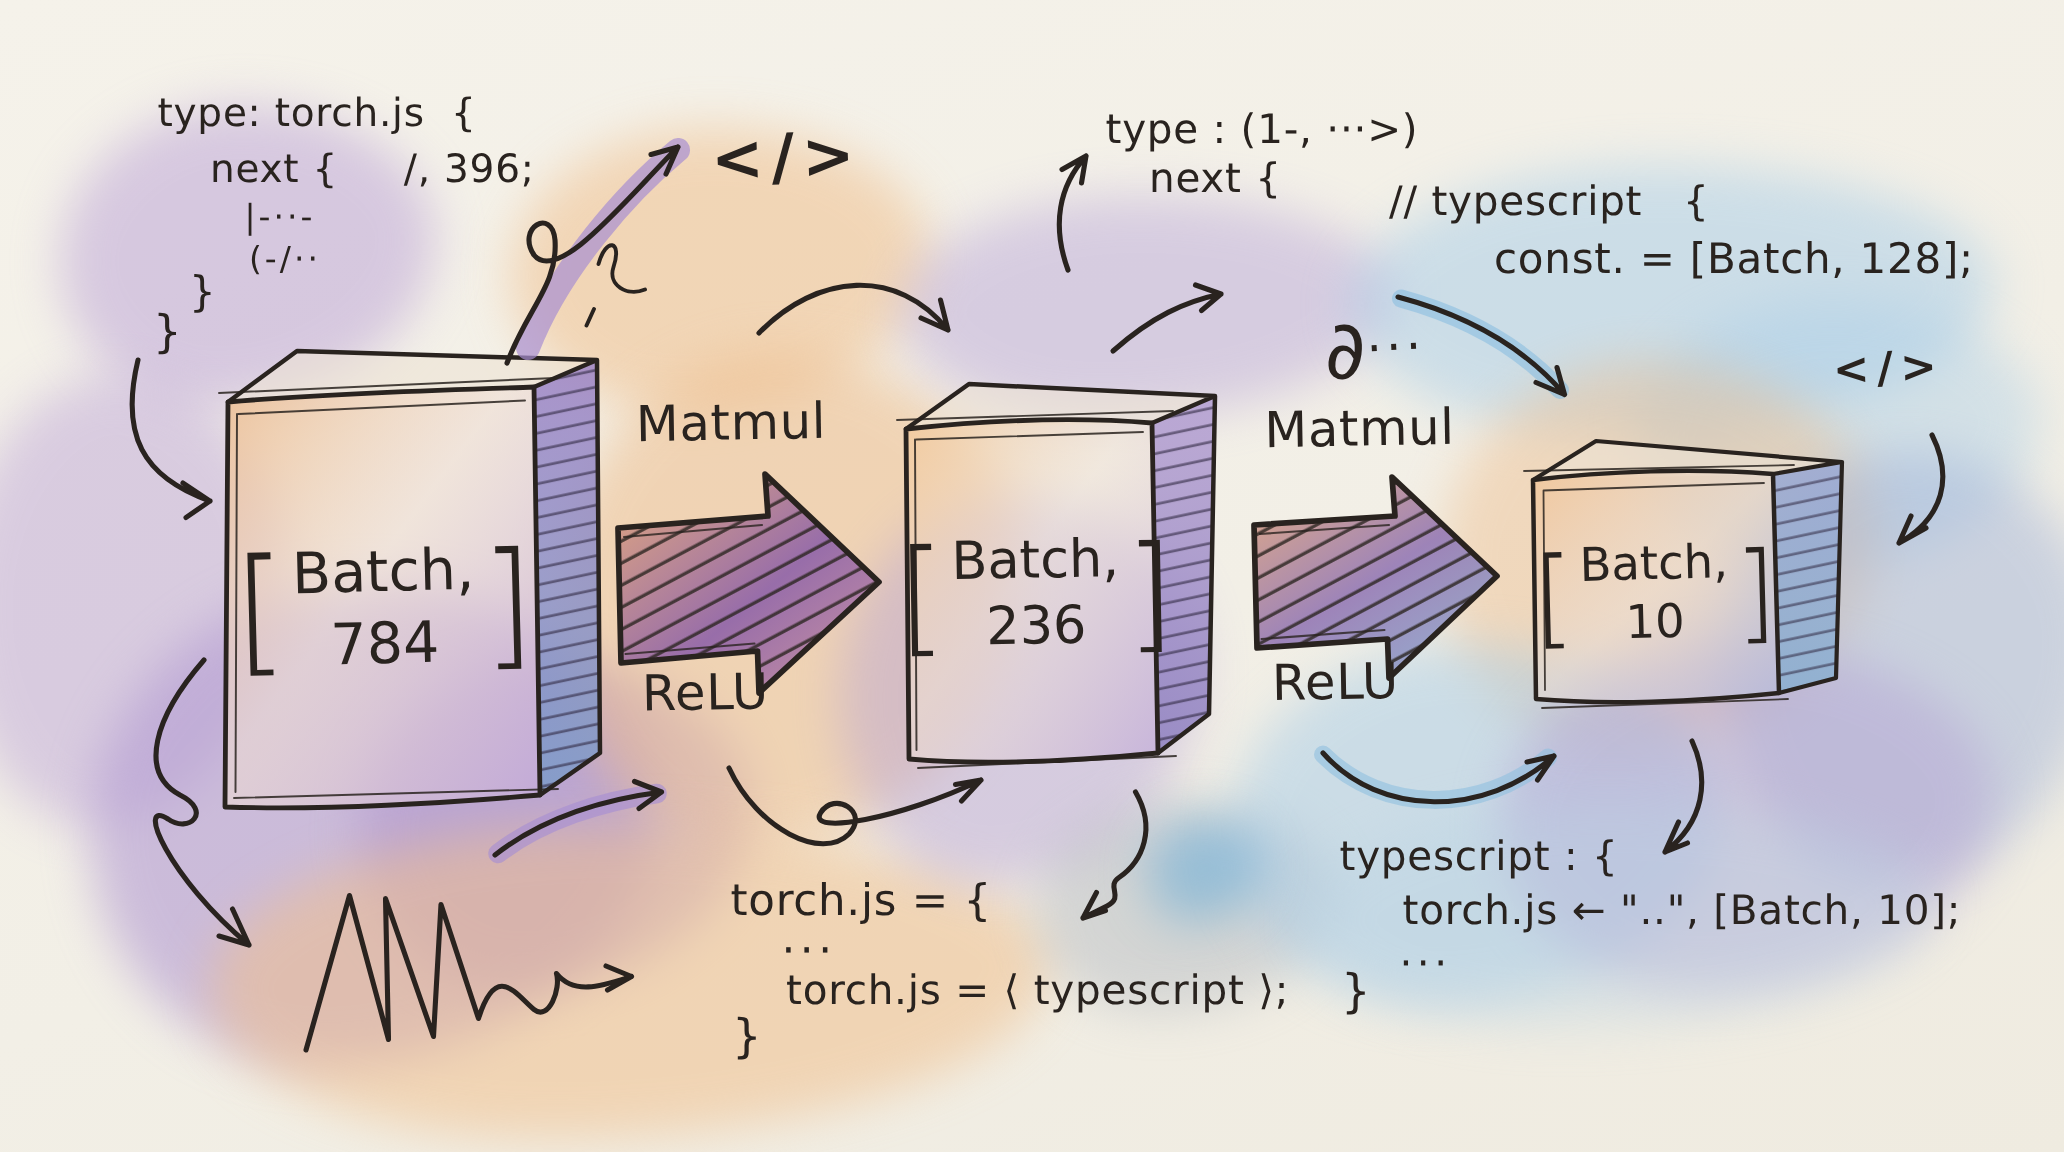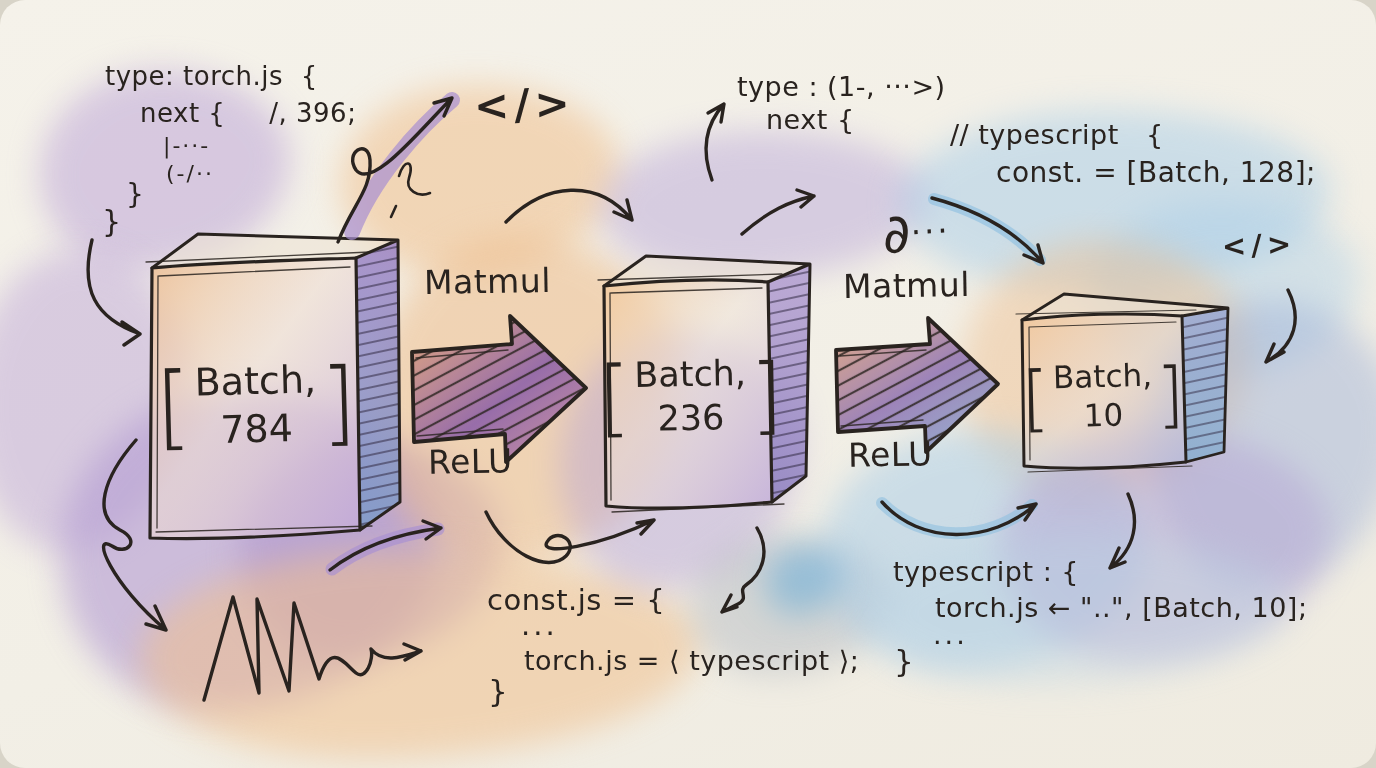--- a/index.html
+++ b/index.html
@@ -1,19 +1,19 @@
 <!DOCTYPE html>
 <html><head>
 <meta charset="utf-8">
 <style>
   html,body{margin:0;padding:0;background:#d8d4c8;}
   .stage{
     position:relative;width:1376px;height:768px;overflow:hidden;
     background:linear-gradient(160deg,#f5f2ea 0%,#f2efe6 55%,#efebe0 100%);
-    font-family:"DejaVu Sans",sans-serif;color:#29231f;border-radius:25px;
+    font-family:"DejaVu Sans",sans-serif;color:#29231f;
   }
   
   .wc{position:absolute;filter:blur(16px);border-radius:48% 52% 60% 40% / 52% 44% 56% 48%;}
   
   .sketch{position:absolute;left:0;top:0;}
   
   .hand{position:absolute;white-space:pre;color:#29231f;letter-spacing:.5px;line-height:1.1;}
   .op{font-size:33px;font-weight:500;transform:rotate(-1deg);}
   .codeicon{font-weight:600;letter-spacing:5px;}
   .tensor-label{
@@ -180,21 +180,21 @@
   <div>
     <div class="hand" style="left:737px;top:60px;font-size:27px;margin-top:12px;">type : (1-, ···&gt;)</div>
     <div class="hand" style="left:766px;top:105px;font-size:27px;">next {</div>
   </div>
 
   <div class="hand partial" style="left:812px;top:146px;font-size:54px;transform:rotate(-3deg);">
     <span>∂</span><span class="dots">···</span>
   </div>
 
   <div>
-    <div class="hand" style="left:950px;top:120px;font-size:27px;">// typescript   {</div>
+    <div class="hand" style="left:926px;top:120px;font-size:27px;">// typescript   {</div>
     <div class="hand" style="left:996px;top:158px;font-size:28px;text-align:center;">const. = [Batch, 128];</div>
   </div>
 
   <div class="hand op" style="left:424px;top:264px;">Matmul</div>
   <div class="hand op" style="left:428px;top:444px;">ReLU</div>
   <div class="hand op" style="left:843px;top:268px;">Matmul</div>
   <div class="hand op" style="left:848px;top:437px;">ReLU</div>
 
   <div class="tensor-label" style="left:165px;top:328px;width:182px;height:155px;font-size:38px;transform:rotate(-1.5deg);">
     <span class="br" style="font-size:92px;">[</span>
@@ -215,21 +215,21 @@
   <div class="tensor-label" style="left:1028px;top:340px;width:150px;height:112px;font-size:31px;transform:rotate(-1.5deg);">
     <span class="br" style="font-size:72px;">[</span>
     <span class="dims">
       <span>Batch,</span>
       <span>10</span>
     </span>
     <span class="br" style="font-size:72px;">]</span>
   </div>
 
   <div>
-    <div class="hand" style="left:487px;top:585px;font-size:29px;">const.js = {</div>
+    <div class="hand" style="left:487px;top:585px;font-size:29px;">torch.js = {</div>
     <div class="hand" style="left:521px;top:618px;font-size:29px;letter-spacing:3px;">···</div>
     <div class="hand" style="left:524px;top:646px;font-size:27px;text-align:center;">torch.js = ⟨ typescript ⟩;</div>
     <div class="hand" style="left:488px;top:674px;font-size:31px;">}</div>
   </div>
 
   <div>
     <div class="hand" style="left:893px;top:557px;font-size:27px;">typescript : {</div>
     <div class="hand" style="left:935px;top:593px;font-size:27px;">torch.js ← "..", [Batch, 10];</div>
     <div class="hand" style="left:933px;top:628px;font-size:27px;letter-spacing:3px;">···</div>
     <div class="hand" style="left:894px;top:644px;font-size:31px;">}</div>

